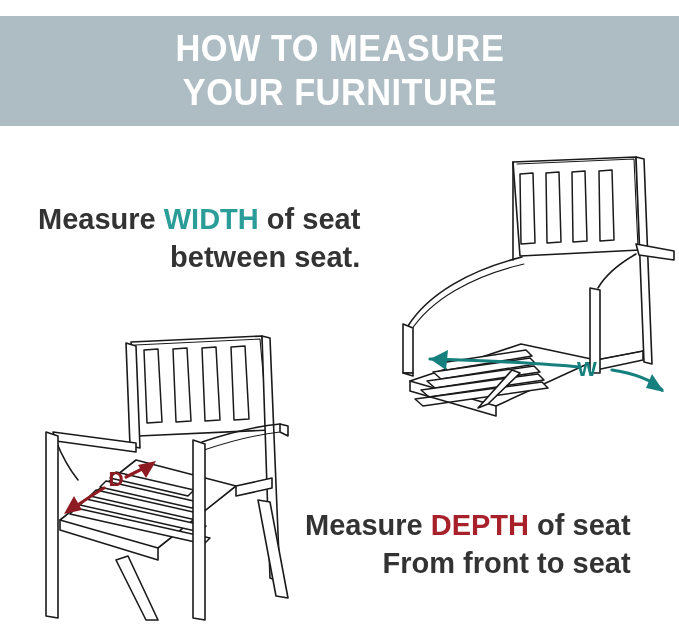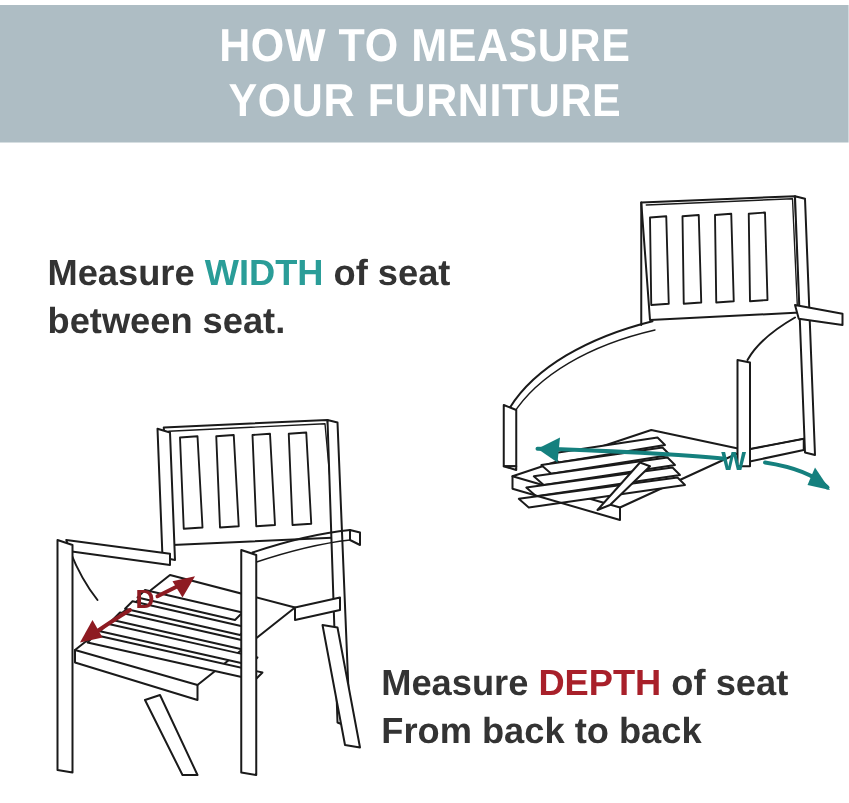--- a/index.html
+++ b/index.html
@@ -13,21 +13,21 @@
     position: relative;
     overflow: hidden;
     font-family: "Liberation Sans", sans-serif;
     -webkit-font-smoothing: antialiased;
   }
 
   
   #header-band {
     position: absolute;
     left: 0;
-    top: 4px;
+    top: 16px;
     width: 679px;
     height: 110px;
     background: #aebdc4;
     display: flex;
     flex-direction: column;
     align-items: center;
     justify-content: center;
   }
   .header-line {
     color: #ffffff;
@@ -43,23 +43,24 @@
 
   
   .caption {
     position: absolute;
     font-family: "Liberation Sans", sans-serif;
     font-weight: bold;
     font-size: 29px;
     line-height: 38px;
     color: #333333;
     white-space: nowrap;
+    text-align: right;
   }
   #caption-width  { left: 38px;  top: 200px; }
-  #caption-depth  { left: 305px; top: 506px; margin-top: 22px; }
+  #caption-depth  { left: 305px; top: 506px; }
   .kw-width { color: #2a9d98; }
   .kw-depth { color: #a8202a; }
 
   
   .chair-svg {
     position: absolute;
     overflow: visible;
   }
   #chair-top-right { left: 400px; top: 138px; }
   #chair-bottom-left { left: 18px; top: 320px; }
@@ -125,21 +126,21 @@
   <div class="header-line">YOUR FURNITURE</div>
 </div>
 
 <div class="caption" id="caption-width">
   <div><span>Measure </span><span class="kw-width">WIDTH</span><span> of seat</span></div>
   <div>between seat.</div>
 </div>
 
 <div class="caption" id="caption-depth">
   <div><span>Measure </span><span class="kw-depth">DEPTH</span><span> of seat</span></div>
-  <div>From back to back</div>
+  <div>From front to seat</div>
 </div>
 
 <svg class="chair-svg" id="chair-top-right" width="279" height="235" viewBox="0 0 279 235">
 
   <polygon class="part-fill" points="113,24 236,19 240,112 120,118"></polygon>
   <polyline class="line-thin" points="117,26 234,21 238,110"></polyline>
 
   <g>
     <polygon class="slat-fill" points="120,36 133,35 135,105 121,106"></polygon>
     <polygon class="slat-fill" points="146,35 159,34 161,104 147,105"></polygon>

